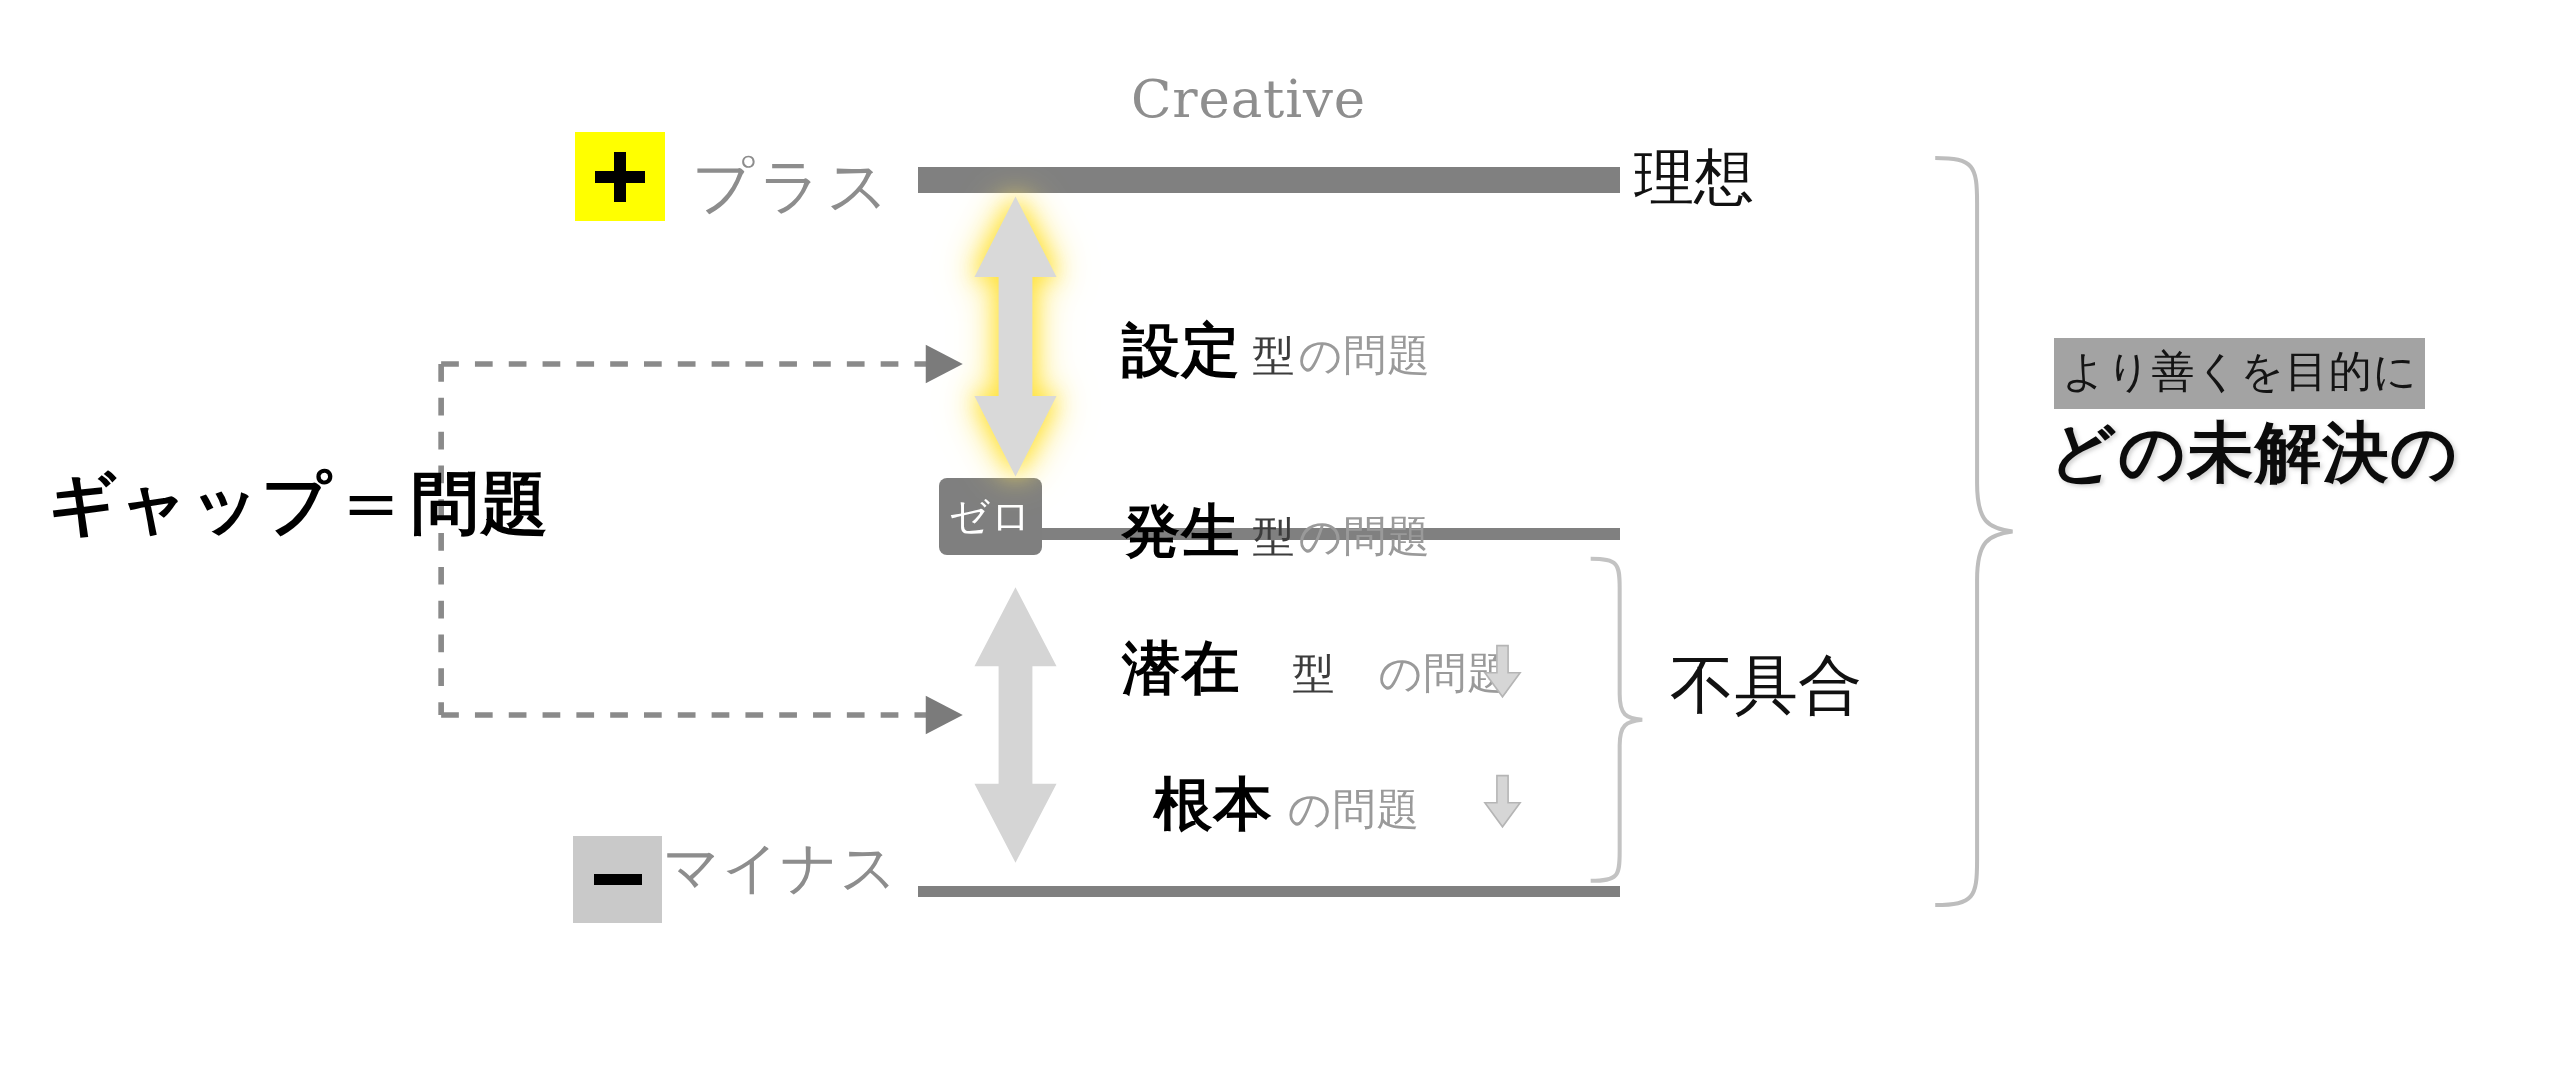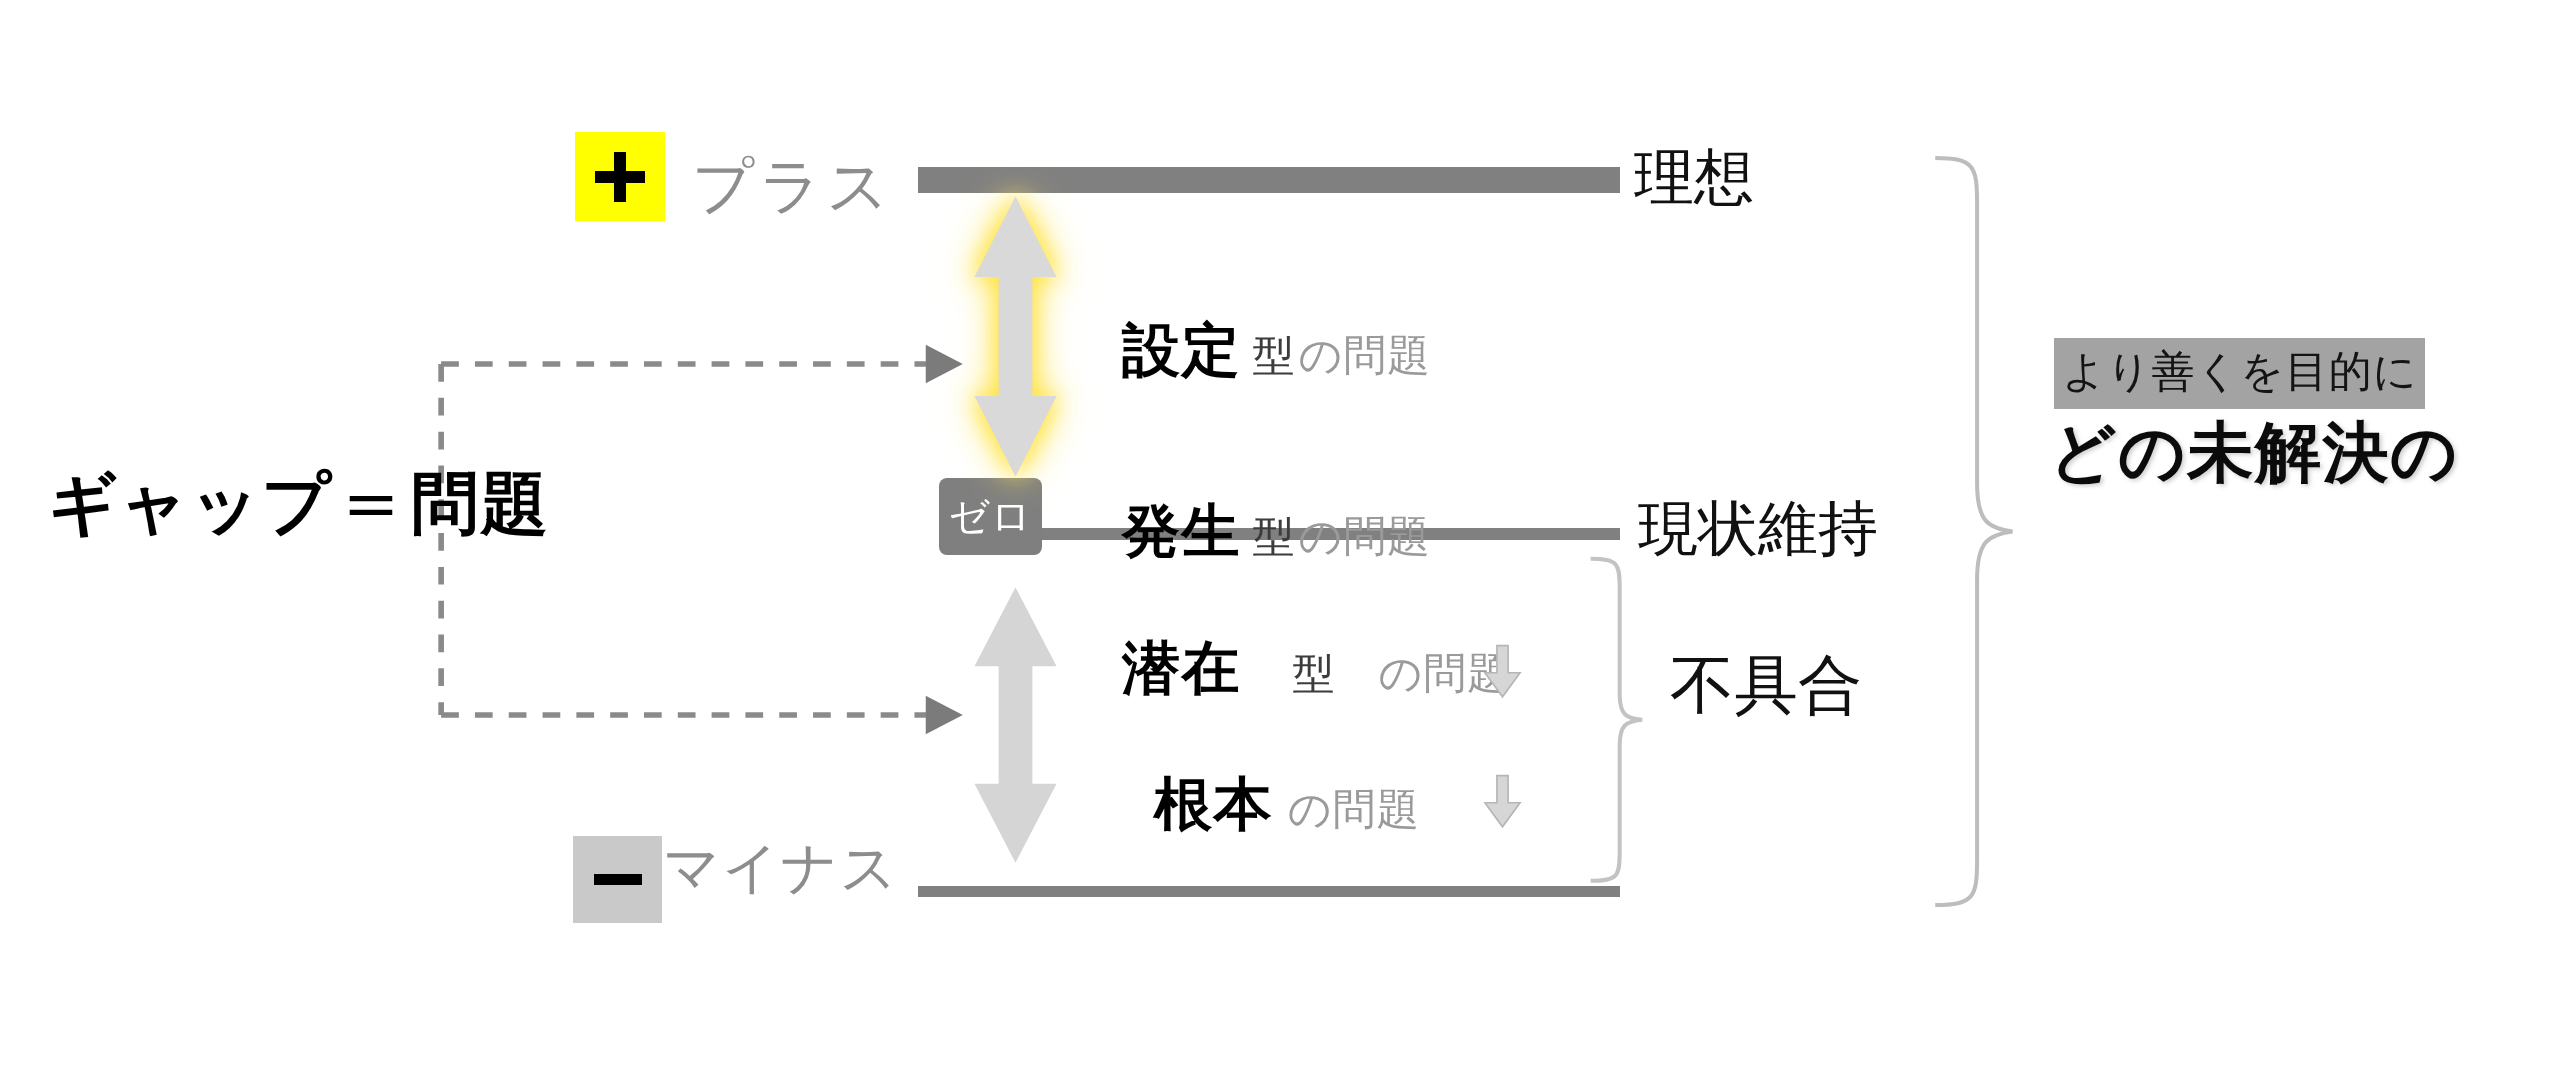--- a/index.html
+++ b/index.html
@@ -190,20 +190,21 @@
 </style>
 </head>
 <body>
 
 <div id="stage">
 
   <div class="bar bar-top"></div>
   <div class="bar bar-zero"></div>
   <div class="bar bar-bottom"></div>
 
+  <div class="creative">Creative</div>
 
   <div class="badge badge-plus">
     <span class="sign-plus"></span>
   </div>
   <div class="axis-label label-plus">プラス</div>
 
   <div class="badge badge-minus">
     <span class="sign-minus"></span>
   </div>
   <div class="axis-label label-minus">マイナス</div>
@@ -248,21 +249,20 @@
       <polygon points="21,2 35,2 35,36 50,36 28,66 6,36 21,36" fill="#d6d6d6" stroke="#b5b5b5" stroke-width="2"></polygon>
     </svg>
   </div>
   <div class="mini-arrow" style="left:1480px; top:774px;">
     <svg width="45" height="56" viewBox="0 0 56 70">
       <polygon points="21,2 35,2 35,36 50,36 28,66 6,36 21,36" fill="#d6d6d6" stroke="#b5b5b5" stroke-width="2"></polygon>
     </svg>
   </div>
 
   <div class="level-caption cap-ideal">理想</div>
-  <div class="level-caption cap-status">現状維持</div>
   <div class="level-caption cap-defect">不具合</div>
 
   <svg class="dash-layer" width="2576" height="1067" viewBox="0 0 3200 1325">
 
     <path d="M 548 452 L 548 888" stroke="#8a8a8a" stroke-width="7" stroke-dasharray="22 20" fill="none"></path>
 
     <path d="M 548 452 L 1152 452" stroke="#8a8a8a" stroke-width="7" stroke-dasharray="22 20" fill="none"></path>
 
     <path d="M 548 888 L 1152 888" stroke="#8a8a8a" stroke-width="7" stroke-dasharray="22 20" fill="none"></path>
 

